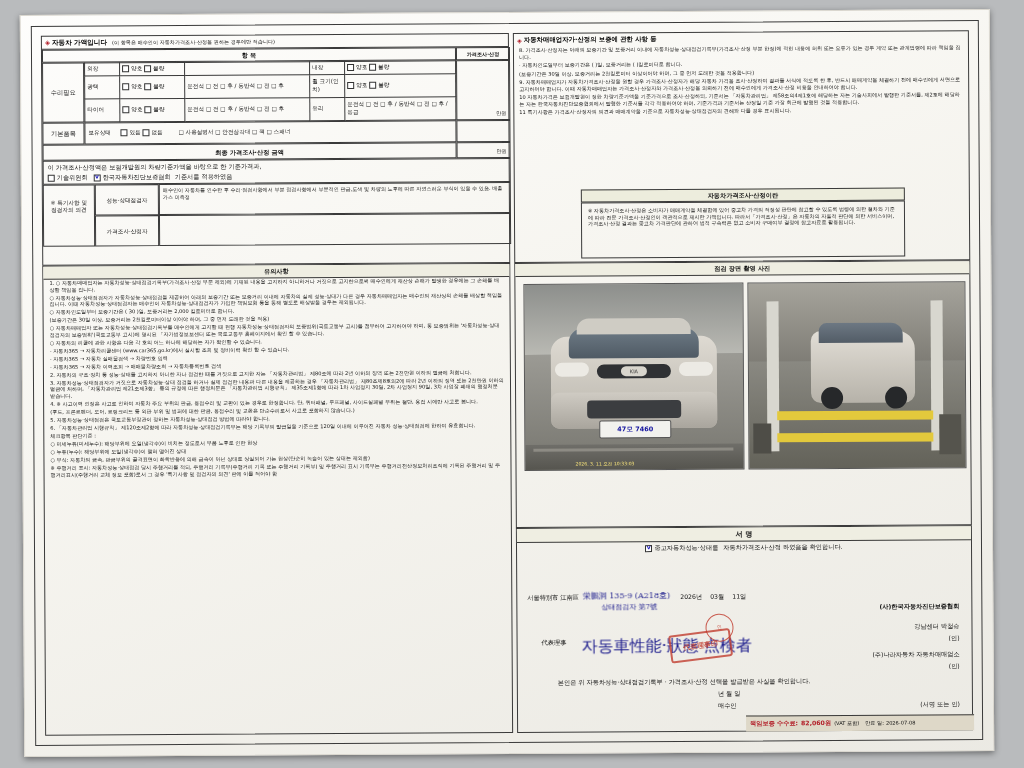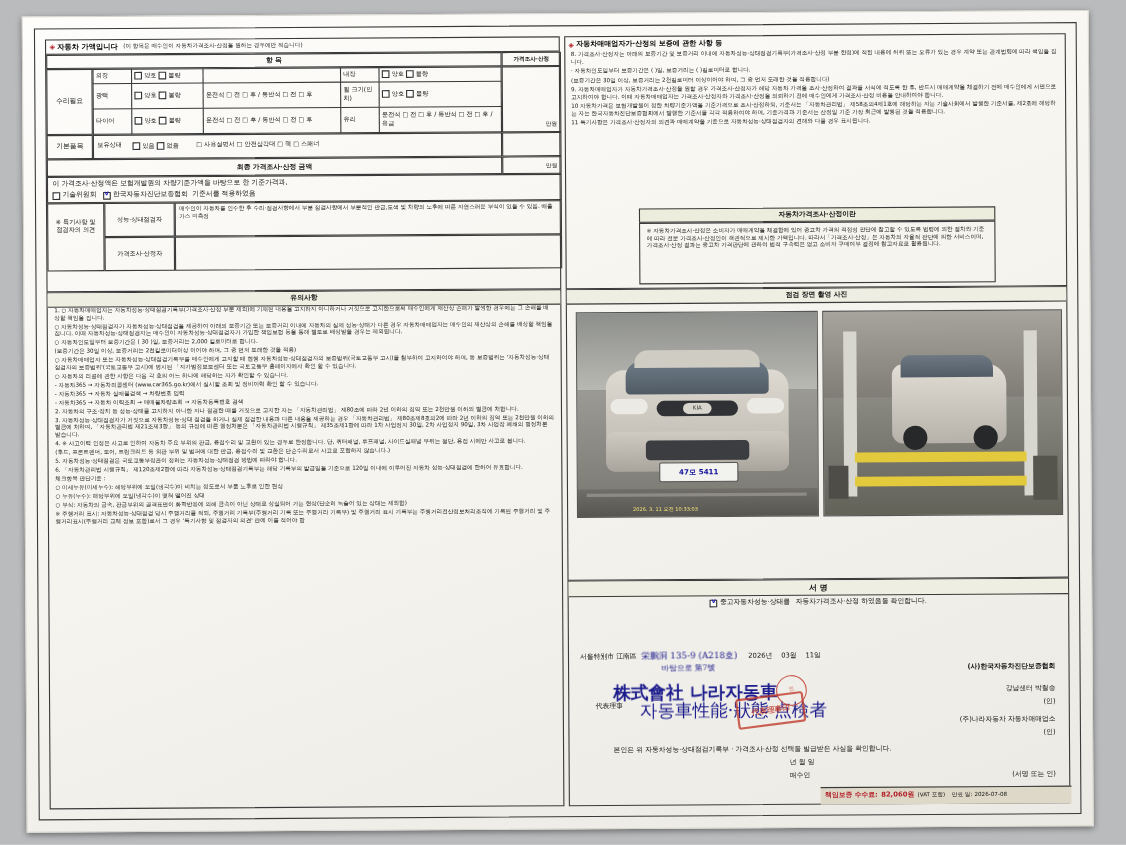--- a/index.html
+++ b/index.html
@@ -246,21 +246,21 @@
       <div style="position:absolute;left:154px;top:78px;width:34px;height:14px;background:#eceae4;border-radius:7px;"></div>
 
       <div style="position:absolute;left:72px;top:80px;width:74px;height:14px;background:#2f3134;border-radius:7px;"></div>
 
       <div style="position:absolute;left:96px;top:82px;width:26px;height:10px;background:#d8d5cd;border-radius:5px;font-size:5px;color:#333;text-align:center;line-height:10px;">KIA</div>
 
       <div style="position:absolute;left:26px;top:108px;width:166px;height:36px;background:linear-gradient(#cfcbc3,#a9a59d);border-radius:8px;"></div>
 
       <div style="position:absolute;left:62px;top:116px;width:94px;height:18px;background:#3b3d40;border-radius:4px;"></div>
 
-      <div style="position:absolute;left:74px;top:136px;width:70px;height:16px;background:#f2f2ee;border:1px solid #555;border-radius:2px;display:flex;align-items:center;justify-content:center;color:#11119e;font-size:6.5px;font-weight:bold;">47모 5411</div>
+      <div style="position:absolute;left:74px;top:136px;width:70px;height:16px;background:#f2f2ee;border:1px solid #555;border-radius:2px;display:flex;align-items:center;justify-content:center;color:#11119e;font-size:6.5px;font-weight:bold;">47모 7460</div>
 
       <div style="position:absolute;left:0;top:160px;width:100%;height:25px;background:linear-gradient(#6f6e69,#56554f);"></div>
       <div style="position:absolute;left:8px;top:164px;width:200px;height:3px;background:#8d8b84;"></div>
 
       <div style="position:absolute;left:50px;bottom:3px;color:#f6e27a;font-size:4.6px;">2026. 3. 11  오전 10:33:03</div>
     </div>
 
     <div class="photo" style="left:232px;top:20px;width:216px;height:185px;background:linear-gradient(#8f8f8a,#5d5d58);">
       <div style="position:absolute;left:0;top:0;width:100%;height:42%;background:linear-gradient(#a6a49c,#7f7d76);"></div>
       <div style="position:absolute;left:0;top:42%;width:100%;height:58%;background:linear-gradient(#8a8982,#636259);"></div>
@@ -298,25 +298,24 @@
     </div>
 
     <div class="row" style="position:absolute;left:10px;top:62px;width:436px;align-items:flex-end;">
       <span class="sm">서울特別市 江南區 </span>
       <span class="handwrite sig-blur" style="font-size:8px;margin:0 4px;">栄鵬洞 135-9 (A218호)</span>
       <span class="sm" style="margin-left:6px;">2026년</span>
       <span class="sm" style="margin-left:8px;">03월</span>
       <span class="sm" style="margin-left:8px;">11일</span>
     </div>
     <div class="row" style="position:absolute;left:84px;top:74px;">
-      <span class="handwrite sig-blur" style="font-size:7px;">바탕으로 第7號</span>
+      <span class="handwrite sig-blur" style="font-size:7px;">상태점검자 第7號</span>
     </div>
     <div style="position:absolute;right:12px;top:76px;" class="sm b">(사)한국자동차진단보증협회</div>
 
-    <div style="position:absolute;left:40px;top:92px;" class="handwrite sig-blur b" style2="">株式會社 나라자동車</div>
     <div style="position:absolute;left:24px;top:110px;" class="sm">代表理事</div>
     <div style="position:absolute;left:64px;top:108px;" class="handwrite sig-blur">자동車性能·狀態 点検者</div>
 
     <div class="seal-circle" style="left:188px;top:86px;">인</div>
     <div class="stamp" style="left:152px;top:104px;width:58px;height:24px;">代表理事印</div>
 
     <div style="position:absolute;right:12px;top:96px;" class="sm">강남센터 박철승</div>
     <div style="position:absolute;right:12px;top:108px;" class="sm">(인)</div>
     <div style="position:absolute;right:12px;top:124px;" class="sm">(주)나라자동차 자동차매매업소</div>
     <div style="position:absolute;right:12px;top:136px;" class="sm">(인)</div>

